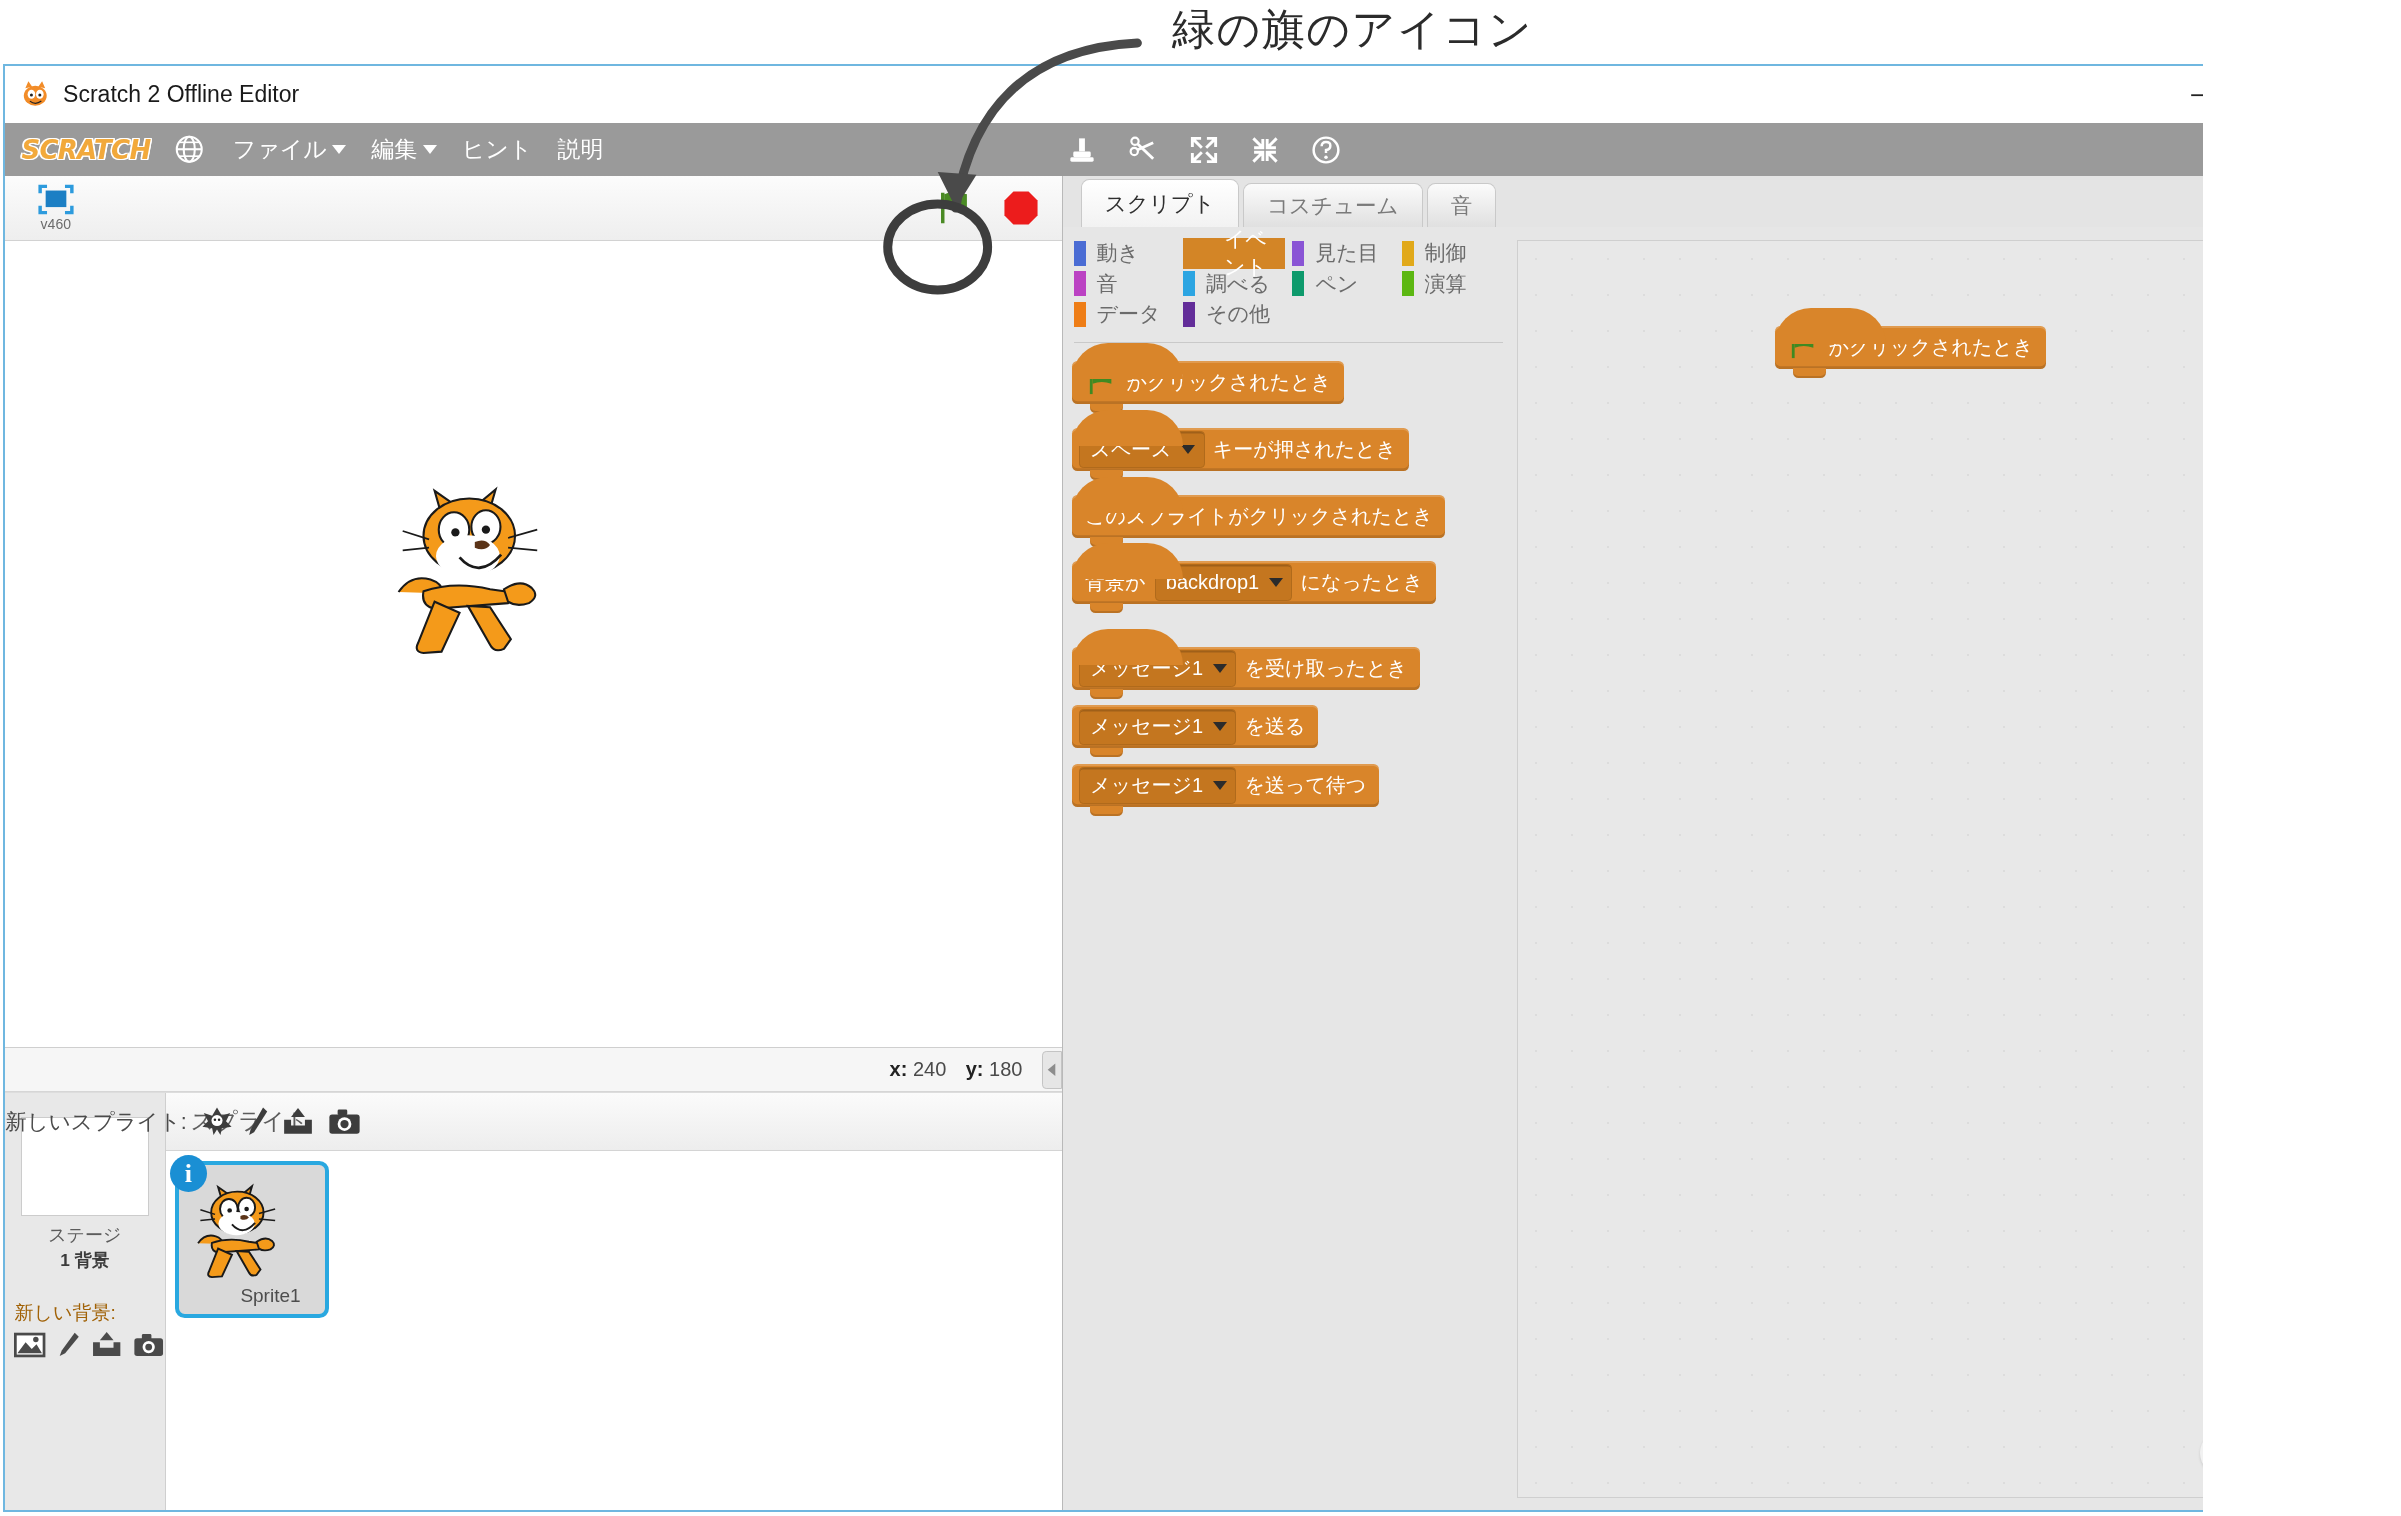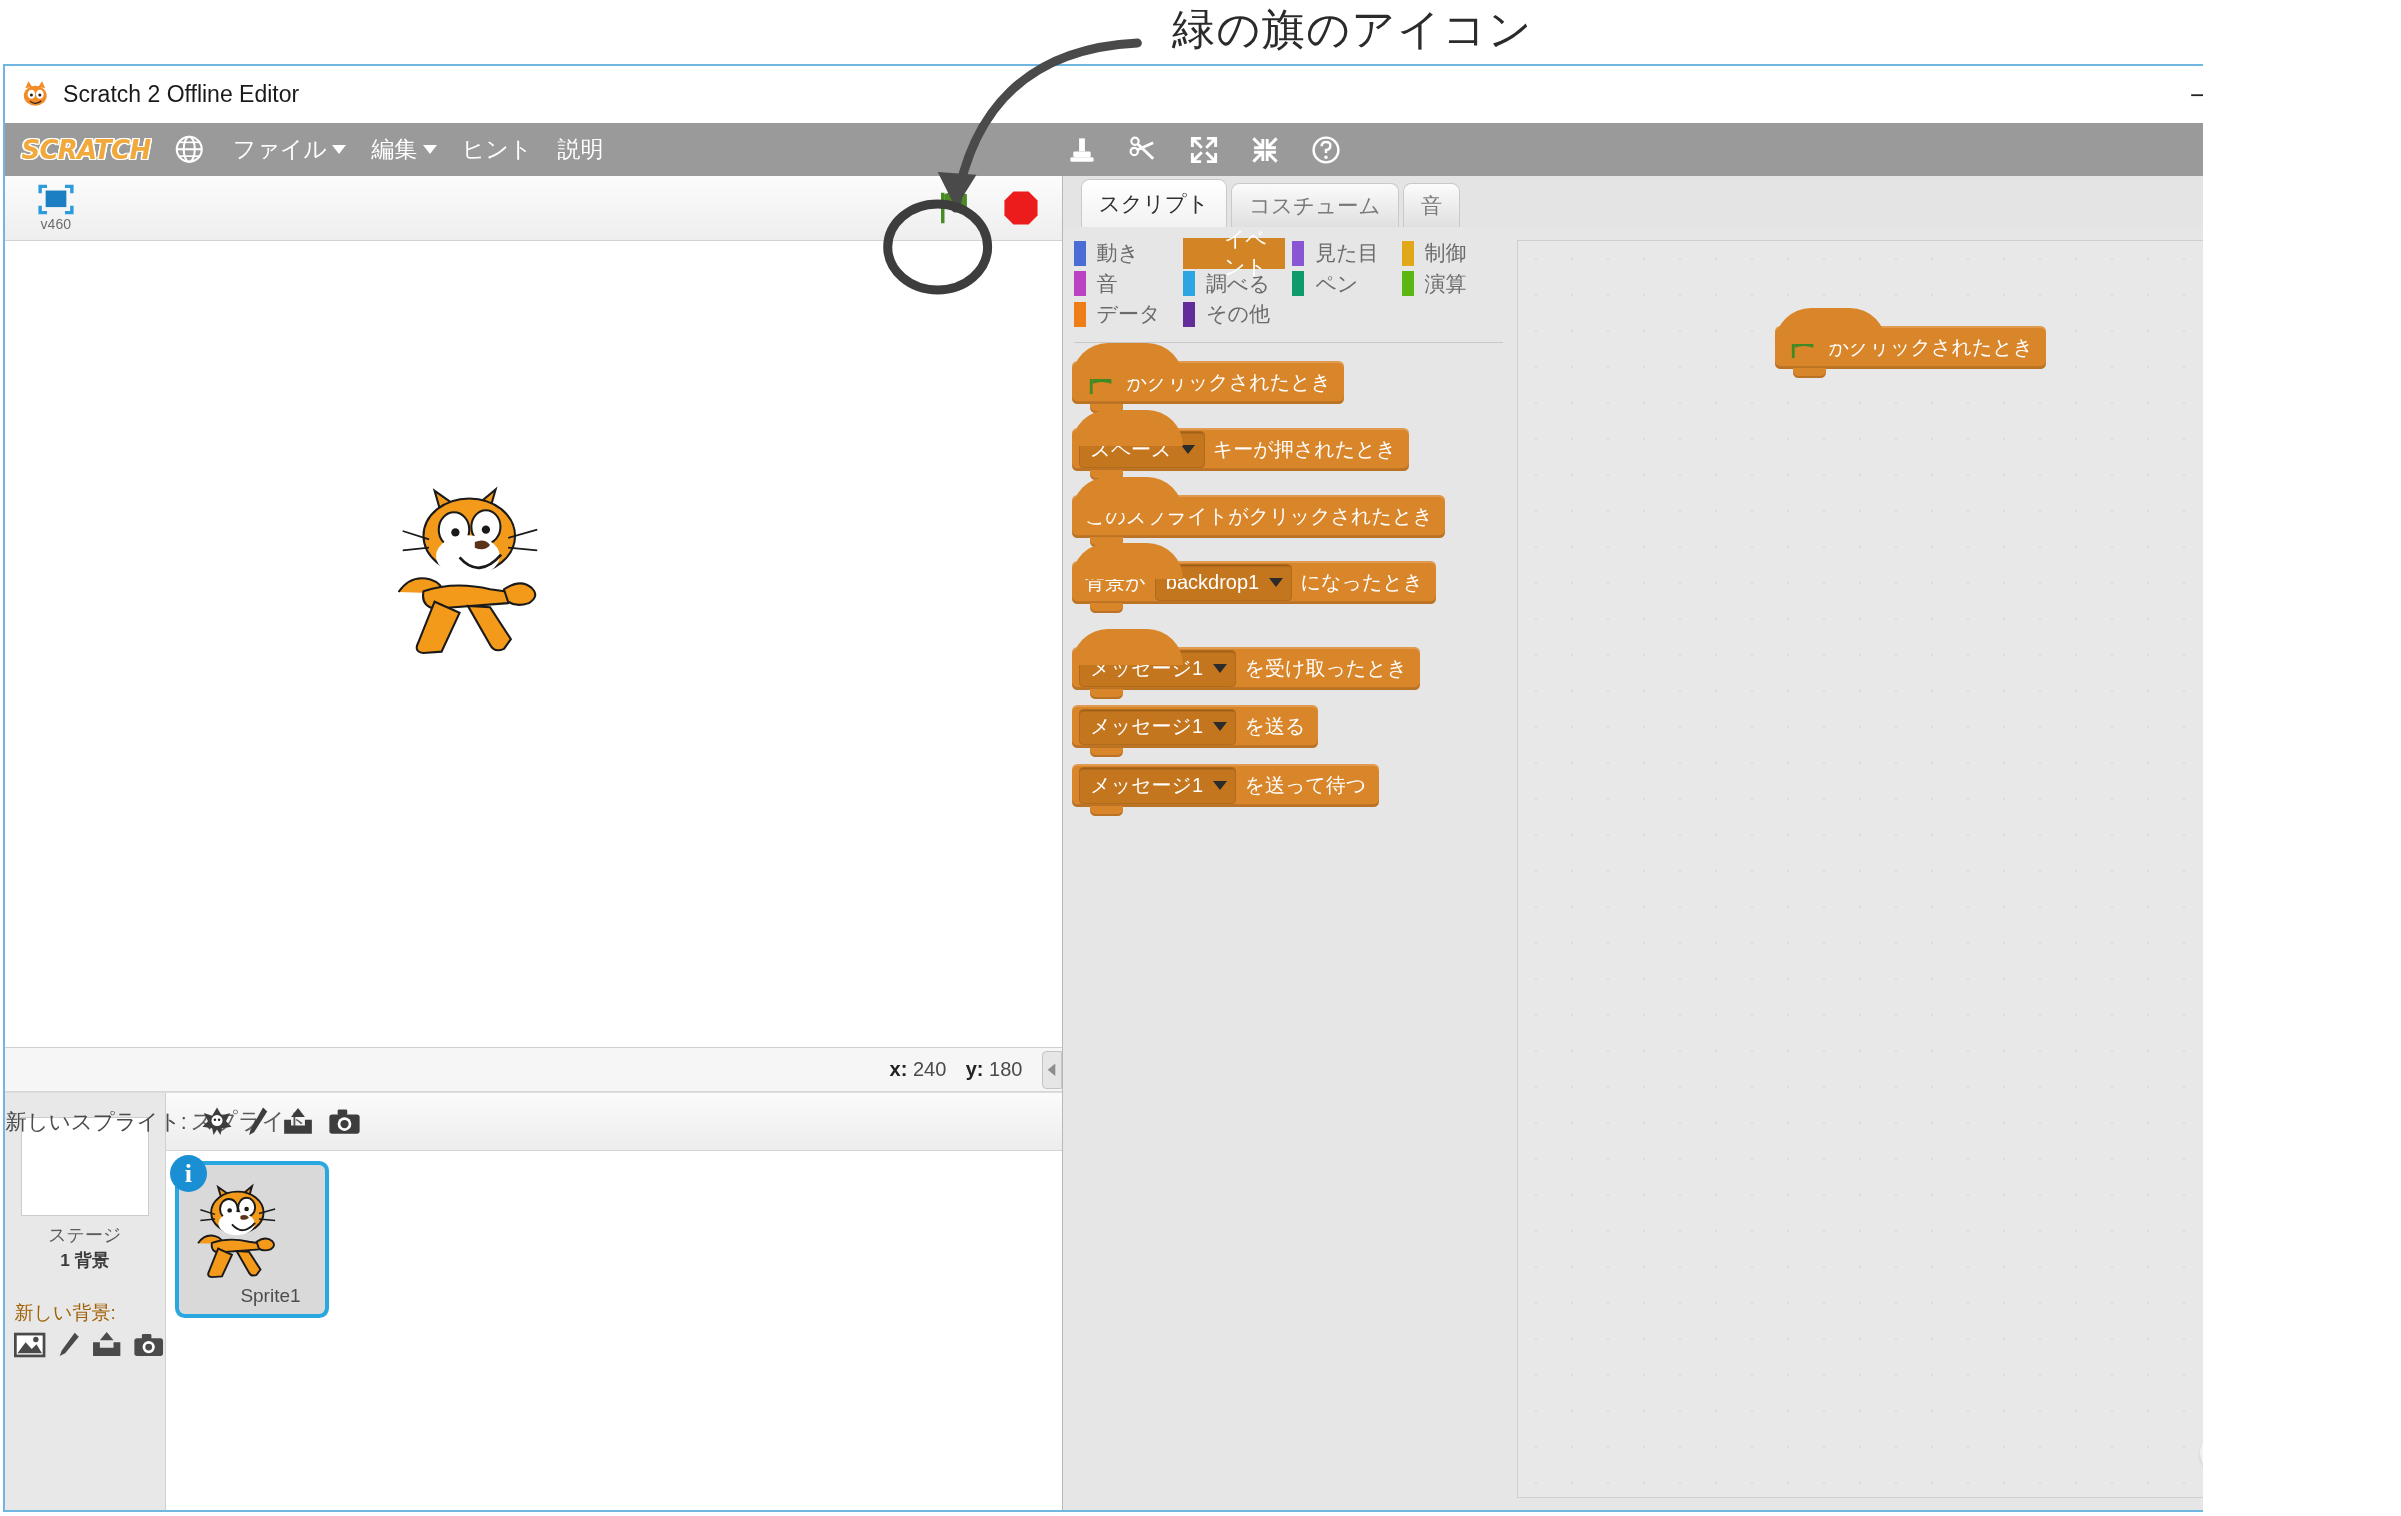--- a/index.html
+++ b/index.html
@@ -287,21 +287,21 @@
     height: 51px;
     background: #e4e4e4;
     display: flex;
     align-items: flex-end;
     padding-left: 18px;
     gap: 4.2px;
     position: relative;
   }
   .tab {
     height: 43px;
-    padding: 0 17px;
+    padding: 0 23px;
     background: linear-gradient(#fbfbfb, #e0e0e0);
     border: 0.7px solid #c9c9c9;
     border-bottom: none;
     border-radius: 8.3px 8.3px 0 0;
     display: flex; align-items: center;
     font-size: 21.5px;
     color: #7a7a7a;
   }
   .tab.active {
     background: linear-gradient(#ffffff, #f2f2f2);

